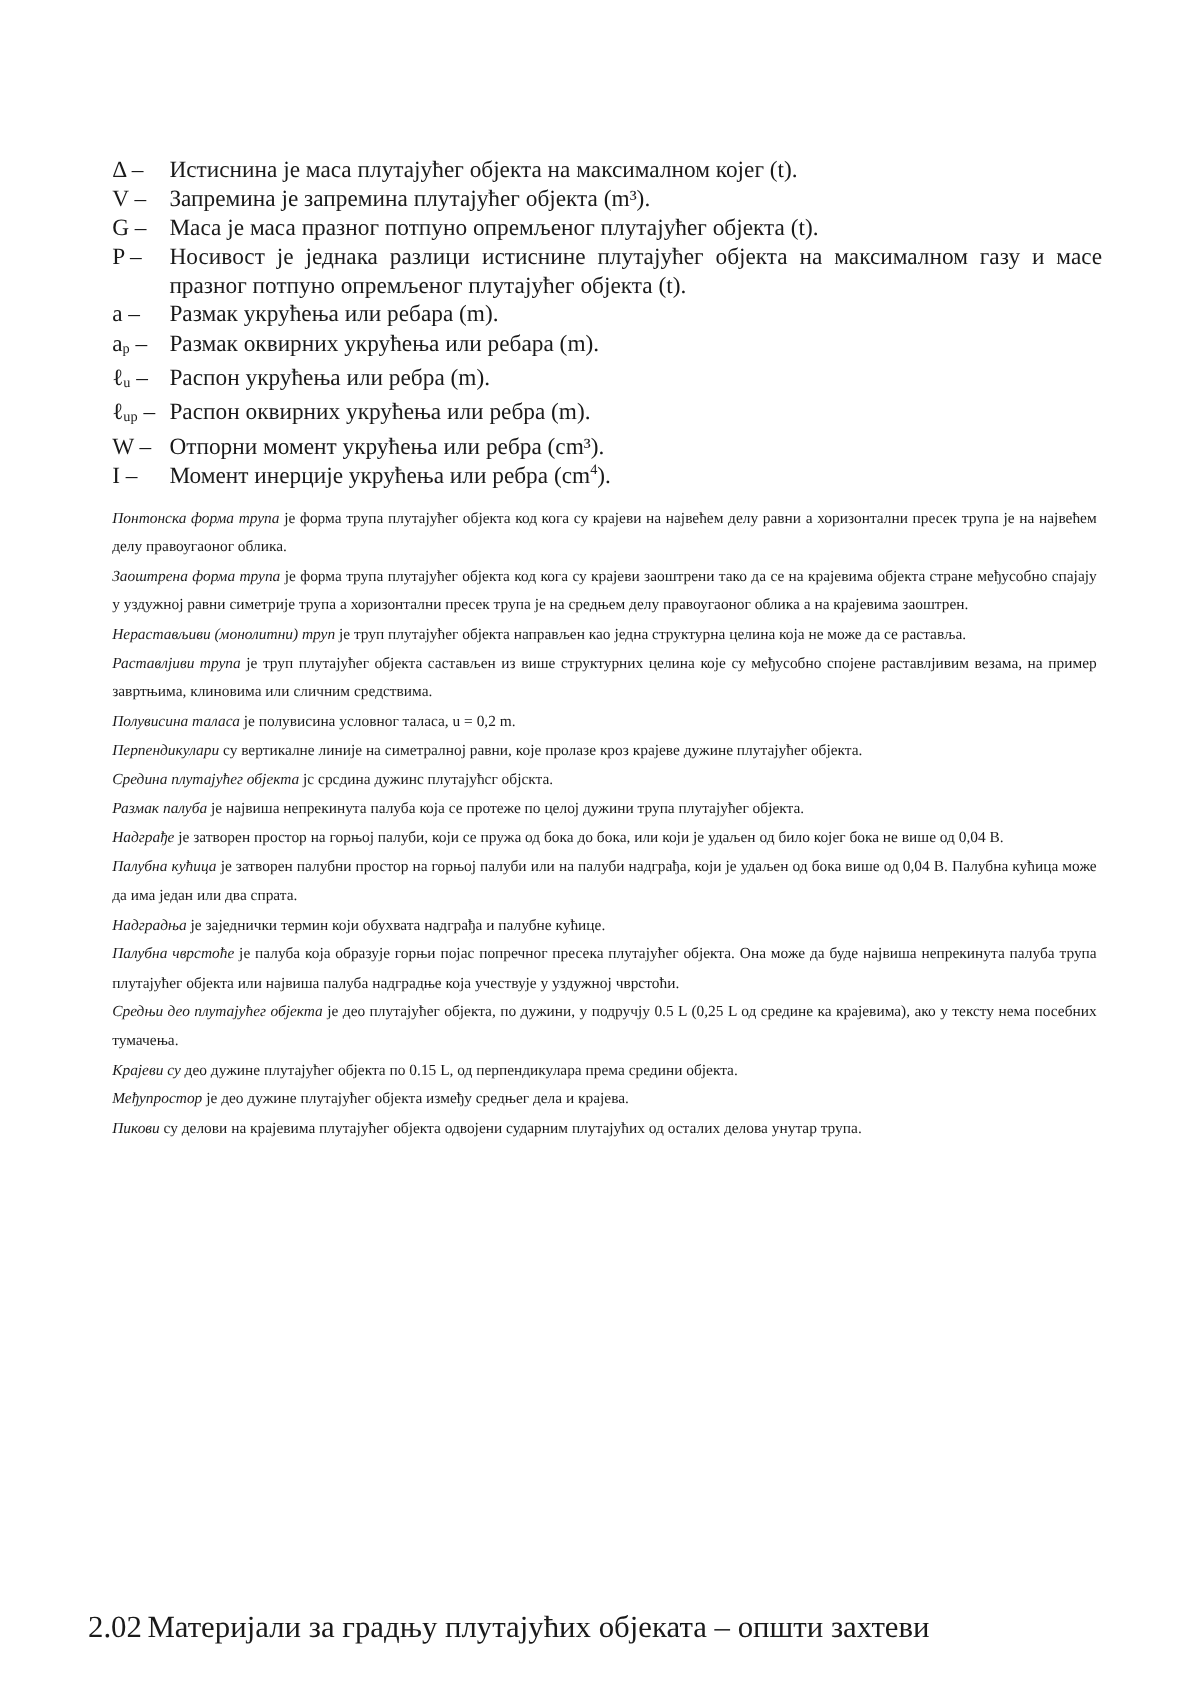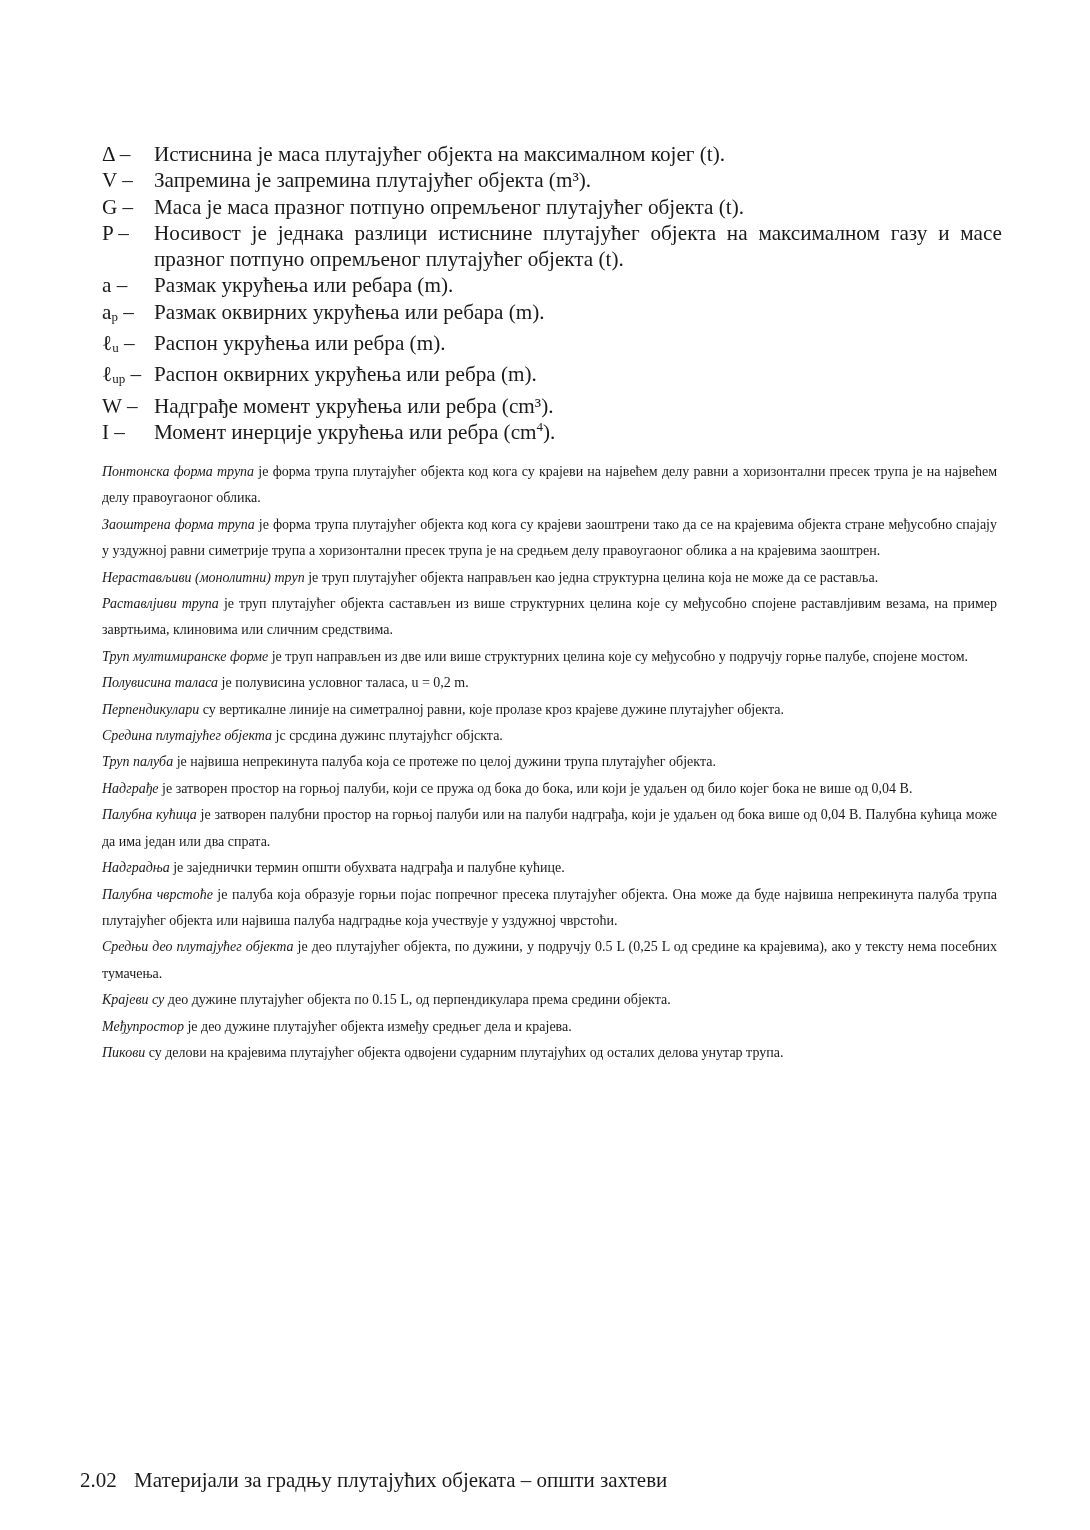--- a/index.html
+++ b/index.html
@@ -8,21 +8,21 @@
     .page { position: absolute; left: 0; top: 0; width: 1090px; height: 1530px; }
     .sym-list { position: absolute; left: 102px; top: 141px; width: 900px; }
     .sym-row { display: flex; font-size: 21.2px; line-height: 26.3px; }
     .sym { width: 52px; flex: 0 0 52px; white-space: nowrap; }
     .sym sub { font-size: 13px; vertical-align: -2px; }
     .sym-text { flex: 1; text-align: justify; text-align-last: left; }
     .sym-text sup { font-size: 13px; vertical-align: 8px; line-height: 0; }
     .defs { position: absolute; left: 102px; top: 459px; width: 895px; }
     .def { font-size: 14px; line-height: 26.4px; text-align: justify; text-align-last: left; margin: 0; }
     .def .term { font-style: italic; }
-    .section { position: absolute; left: 80px; top: 1467px; font-size: 21px; line-height: 26px; }
+    .section { position: absolute; left: 80px; top: 1467px; font-size: 28px; line-height: 26px; }
     .section .num { display: inline-block; width: 54px; }
   </style>
 </head>
 <body>
 
 <div class="page">
 
   <div class="sym-list">
     <div class="sym-row">
       <span class="sym">Δ –</span>
@@ -51,41 +51,40 @@
     <div class="sym-row">
       <span class="sym"><span>ℓ</span><sub>u</sub><span> –</span></span>
       <span class="sym-text">Распон укрућења или ребра (m).</span>
     </div>
     <div class="sym-row">
       <span class="sym"><span>ℓ</span><sub>up</sub><span> –</span></span>
       <span class="sym-text">Распон оквирних укрућења или ребра (m).</span>
     </div>
     <div class="sym-row">
       <span class="sym">W –</span>
-      <span class="sym-text">Надграђе момент укрућења или ребра (cm³).</span>
+      <span class="sym-text">Отпорни момент укрућења или ребра (cm³).</span>
     </div>
     <div class="sym-row">
       <span class="sym">I –</span>
       <span class="sym-text"><span>Момент инерције укрућења или ребра (cm</span><sup>4</sup><span>).</span></span>
     </div>
   </div>
 
   <div class="defs">
     <p class="def"><span class="term">Понтонска форма трупа</span><span> је форма трупа плутајућег објекта код кога су крајеви на највећем делу равни а хоризонтални пресек трупа је на највећем делу правоугаоног облика.</span></p>
     <p class="def"><span class="term">Заоштрена форма трупа</span><span> је форма трупа плутајућег објекта код кога су крајеви заоштрени тако да се на крајевима објекта стране међусобно спајају у уздужној равни симетрије трупа а хоризонтални пресек трупа је на средњем делу правоугаоног облика а на крајевима заоштрен.</span></p>
     <p class="def"><span class="term">Нерастављиви (монолитни) труп</span><span> је труп плутајућег објекта направљен као једна структурна целина која не може да се раставља.</span></p>
     <p class="def"><span class="term">Раставлјиви трупа</span><span> је труп плутајућег објекта састављен из више структурних целина које су међусобно спојене раставлјивим везама, на пример завртњима, клиновима или сличним средствима.</span></p>
-    <p class="def"><span class="term">Труп мултимиранске форме</span><span> је труп направљен из две или више структурних целина које су међусобно у подручју горње палубе, спојене мостом.</span></p>
     <p class="def"><span class="term">Полувисина таласа</span><span>  је полувисина условног таласа, u = 0,2 m.</span></p>
     <p class="def"><span class="term">Перпендикулари</span><span> су вертикалне линије на симетралној равни, које пролазе кроз крајеве дужине плутајућег објекта.</span></p>
     <p class="def"><span class="term">Средина плутајућег објекта</span><span> јс срсдина дужинс плутајућсг објскта.</span></p>
-    <p class="def"><span class="term">Труп палуба</span><span> је највиша непрекинута палуба која се протеже по целој дужини трупа плутајућег објекта.</span></p>
+    <p class="def"><span class="term">Размак палуба</span><span> је највиша непрекинута палуба која се протеже по целој дужини трупа плутајућег објекта.</span></p>
     <p class="def"><span class="term">Надграђе</span><span> је затворен простор на горњој палуби, који се пружа од бока до бока, или који је удаљен од било којег бока не више од 0,04 B.</span></p>
     <p class="def"><span class="term">Палубна кућица</span><span> је затворен палубни простор на горњој палуби или на палуби надграђа, који је удаљен од бока више од 0,04 B. Палубна кућица може да има један или два спрата.</span></p>
-    <p class="def"><span class="term">Надградња</span><span> је заједнички термин општи обухвата надграђа и палубне кућице.</span></p>
+    <p class="def"><span class="term">Надградња</span><span> је заједнички термин који обухвата надграђа и палубне кућице.</span></p>
     <p class="def"><span class="term">Палубна чврстоће</span><span> је палуба која образује горњи појас попречног пресека плутајућег објекта. Она може да буде највиша непрекинута палуба трупа плутајућег објекта или највиша палуба надградње која учествује у уздужној чврстоћи.</span></p>
     <p class="def"><span class="term">Средњи део плутајућег објекта</span><span> је део плутајућег објекта, по дужини, у подручју 0.5 L (0,25 L од средине ка крајевима), ако у тексту нема посебних тумачења.</span></p>
     <p class="def"><span class="term">Крајеви су</span><span> део дужине плутајућег објекта по 0.15 L, од перпендикулара према средини објекта.</span></p>
     <p class="def"><span class="term">Међупростор</span><span> је део дужине плутајућег објекта између средњег дела и крајева.</span></p>
     <p class="def"><span class="term">Пикови</span><span> су делови на крајевима плутајућег објекта одвојени сударним плутајућих од осталих делова унутар трупа.</span></p>
   </div>
 
   <div class="section">
     <span class="num">2.02</span><span>Материјали за градњу плутајућих објеката – општи захтеви</span>
   </div>

